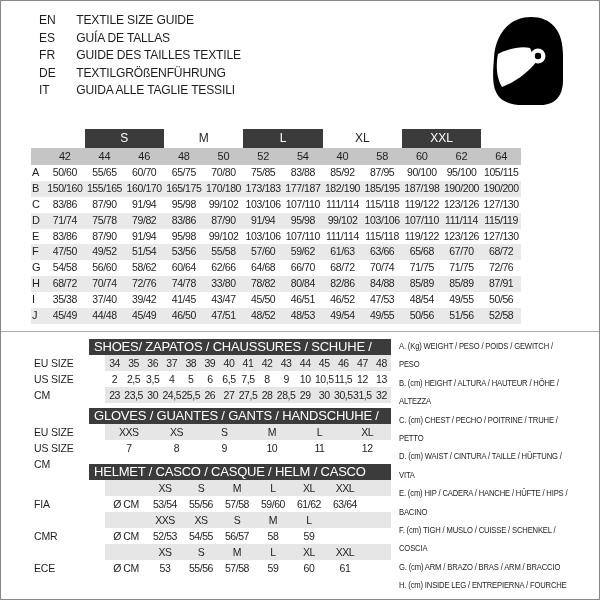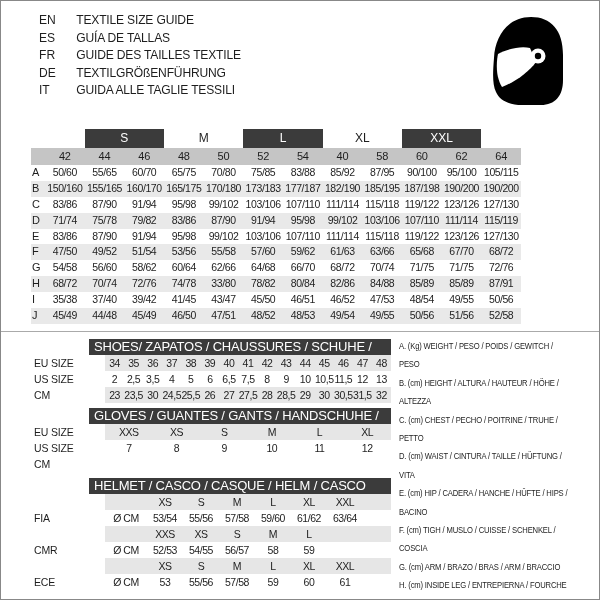--- a/index.html
+++ b/index.html
@@ -36,21 +36,21 @@
   .sub { position:absolute; left:33px; width:357px; }
   .st-header { margin-left:55px; height:16px; background:var(--dark); color:#fff;
                font-size:13px; line-height:16px; padding-left:5px; letter-spacing:-0.2px; box-sizing:border-box; }
   .st-row { display:flex; height:16px; }
   .st-label { width:71px; font-size:10.5px; line-height:16px; letter-spacing:-0.2px; }
   .st-vals { flex:1; display:grid; }
   .st-vals.gray { background:var(--bandgray); }
   .st-cell { text-align:center; font-size:10.5px; line-height:16px; letter-spacing:-0.45px; white-space:nowrap; }
   #shoes-table { top:338px; }
   #gloves-table { top:407px; }
-  #helmet-table { top:477px; }
+  #helmet-table { top:463px; }
   .hv { grid-template-columns:42px repeat(6,36px) 1fr; }
 
   
   .legend { position:absolute; left:398px; top:336px; width:200px; transform:scaleX(0.85); transform-origin:left top; }
   .legend-line { font-size:9px; line-height:18.4px; letter-spacing:-0.2px; }
 </style>
 </head>
 <body>
 
 <div class="page">

